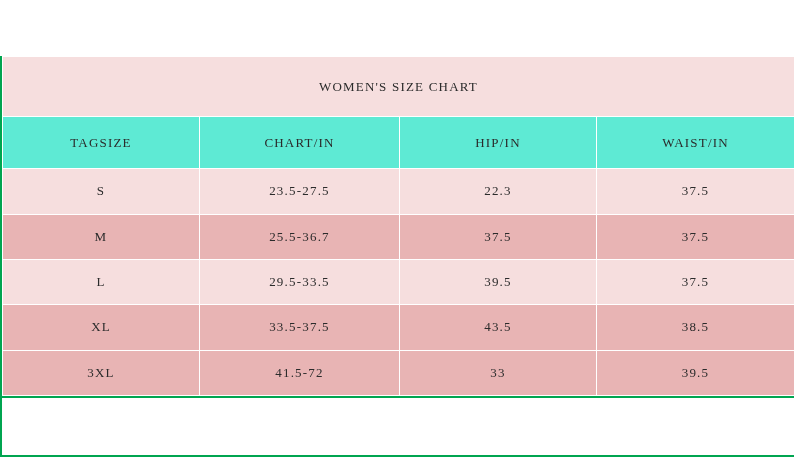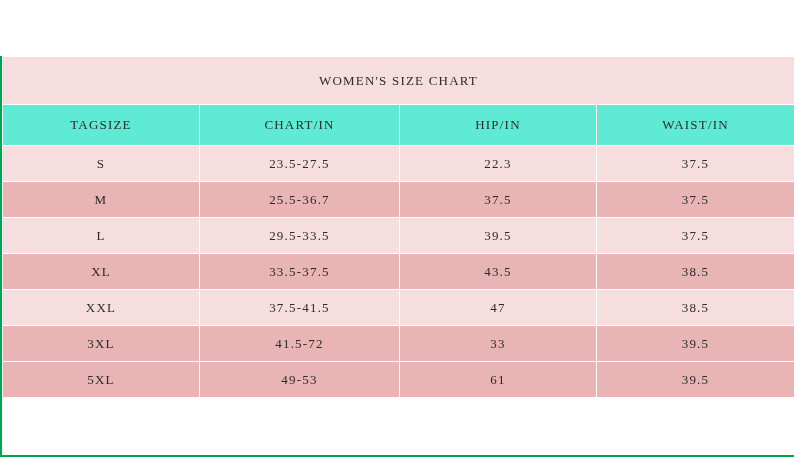--- a/index.html
+++ b/index.html
@@ -143,35 +143,23 @@
           <td>29.5-33.5</td>
           <td>39.5</td>
           <td>37.5</td>
         </tr>
         <tr class="row-dark">
           <td>XL</td>
           <td>33.5-37.5</td>
           <td>43.5</td>
           <td>38.5</td>
         </tr>
-        <tr class="row-light">
-          <td>XXL</td>
-          <td>37.5-41.5</td>
-          <td>47</td>
-          <td>38.5</td>
-        </tr>
         <tr class="row-dark">
           <td>3XL</td>
           <td>41.5-72</td>
           <td>33</td>
-          <td>39.5</td>
-        </tr>
-        <tr class="row-dark">
-          <td>5XL</td>
-          <td>49-53</td>
-          <td>61</td>
           <td>39.5</td>
         </tr>
       </tbody>
     </table>
   </div>
 
 </div>
 
 </body></html>

